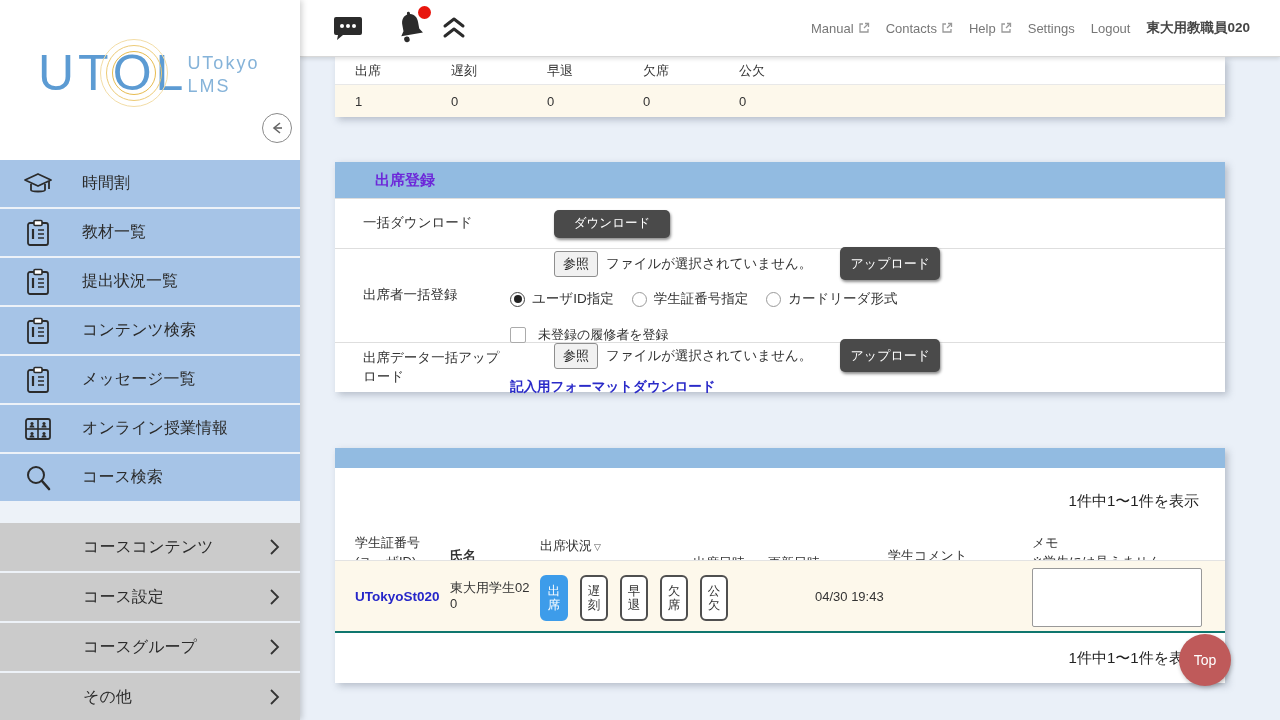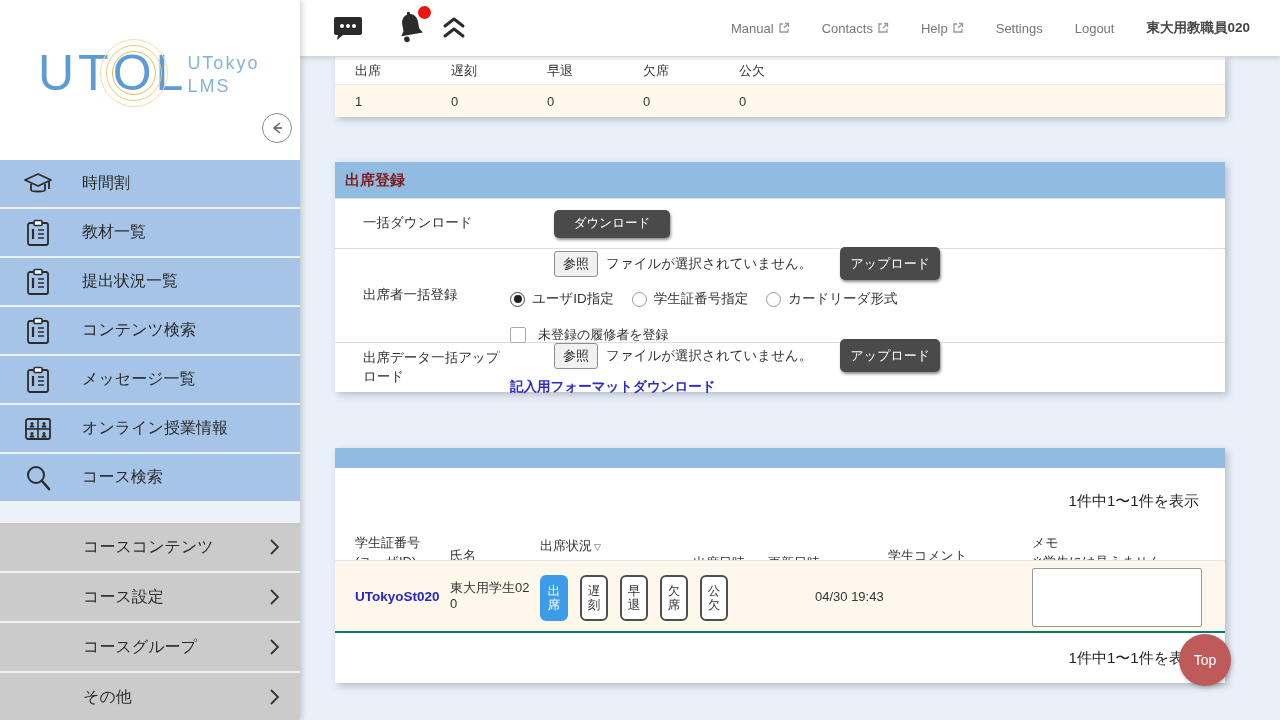--- a/index.html
+++ b/index.html
@@ -28,39 +28,39 @@
   .nav-item.gray .nav-label { margin-left: 83px; }
   .nav-item.gray .chev { position: absolute; right: 20px; top: 50%; transform: translateY(-50%); }
 
   
   .topbar { position: absolute; left: 300px; top: 0; width: 980px; height: 57px; background: #fff; border-bottom: 1px solid #D8D8D8; box-shadow: 0 2px 4px rgba(0,0,0,0.12); z-index: 10; display: flex; align-items: center; }
   .topbar-icons { display: flex; align-items: center; margin-left: 33px; }
   .tb-icon { cursor: pointer; position: relative; display: flex; align-items: center; justify-content: center; }
   .tb-icon.chat { margin-right: 30px; }
   .tb-icon.bell { margin-right: 12px; }
   .bell-dot { position: absolute; right: -2px; top: -3px; width: 13px; height: 13px; border-radius: 50%; background: #E8150D; }
-  .topbar-right { margin-left: auto; margin-right: 30px; display: flex; align-items: center; gap: 32px; font-size: 13px; color: #777; }
+  .topbar-right { margin-left: auto; margin-right: 30px; display: flex; align-items: center; gap: 16px; font-size: 13px; color: #777; }
   .tb-link { display: flex; align-items: center; gap: 4px; cursor: pointer; color: #777; }
   .tb-user { color: #444; font-weight: bold; font-size: 13.5px; }
 
   
   .main { position: absolute; left: 300px; top: 57px; width: 980px; height: 663px; background: #EAF0F8; }
   .card { position: absolute; left: 35px; width: 890px; background: #fff; box-shadow: 3px 3px 7px rgba(100,110,130,0.38); }
 
   
   .card.summary { top: 0; }
   .sum-row { display: flex; align-items: center; padding-left: 20px; }
   .sum-row.head { height: 28px; border-bottom: 1px solid #E8E8E8; }
   .sum-row.vals { height: 32px; background: #FDF8EB; }
   .sum-cell { width: 96px; font-size: 13px; color: #333; }
 
   
   .card.reg { top: 105px; }
   .reg-header { height: 36px; background: #92BBE1; display: flex; align-items: center; }
-  .reg-header .t { margin-left: 10px; font-size: 15px; font-weight: bold; color: #7f1d1d; }
+  .reg-header .t { margin-left: 40px; font-size: 15px; font-weight: bold; color: #6d28d9; }
   .reg-row { display: flex; border-top: 1px solid #DEDEDE; }
   .reg-row:first-of-type { border-top: none; }
   .reg-label { width: 175px; padding: 0 10px 0 28px; font-size: 13.5px; color: #333; display: flex; align-items: center; line-height: 1.35; }
   .reg-controls { flex: 1; display: flex; flex-direction: column; justify-content: center; }
   .row1 { height: 50px; }
   .row2 { height: 94px; }
   .row3 { height: 50px; }
   .btn-dark { background: #4A4A4A; color: #fff; border: none; border-radius: 5px; box-shadow: 1px 2px 3px rgba(0,0,0,0.45); cursor: pointer; font-family: inherit; }
   .btn-download { width: 116px; height: 28px; font-size: 12.5px; }
   .btn-upload { width: 100px; height: 33px; font-size: 13px; margin-left: 28px; }
@@ -78,21 +78,21 @@
   .format-link { margin-top: 6px; font-size: 13.5px; font-weight: bold; color: #2A2AC8; cursor: pointer; text-decoration: none; }
 
   
   .card.list { top: 391px; height: 235px; }
   .list-bluebar { height: 20px; background: #92BBE1; }
   .list-headzone { position: relative; height: 92px; background: #fff; }
   .count-top { position: absolute; right: 26px; top: 24px; font-size: 15px; color: #222; }
   .colhead { position: absolute; font-size: 13px; color: #333; line-height: 1.45; }
   .colhead .sort { font-size: 9px; color: #555; margin-left: 2px; }
   .ch-id { left: 20px; top: 66px; cursor: pointer; }
-  .ch-name { left: 115px; top: 79px; }
+  .ch-name { left: 115px; top: 79px; font-weight: bold; }
   .ch-status { left: 205px; top: 69px; cursor: pointer; }
   .ch-attend { left: 358px; top: 86px; }
   .ch-update { left: 433px; top: 86px; }
   .ch-comment { left: 553px; top: 79px; }
   .ch-memo { left: 697px; top: 66px; }
   .stu-row { position: relative; height: 73px; background: #FDF8EB; border-top: 1px solid #E3E3E3; border-bottom: 2px solid #0f766e; }
   .stu-id { position: absolute; left: 20px; top: 50%; transform: translateY(-50%); font-size: 13.5px; font-weight: bold; color: #2626C9; cursor: pointer; text-decoration: none; }
   .stu-name { position: absolute; left: 115px; top: 50%; transform: translateY(-50%); width: 80px; font-size: 13px; color: #333; line-height: 1.25; word-break: break-all; }
   .status-group { position: absolute; left: 205px; top: 14px; display: flex; gap: 12px; }
   .st-btn { width: 28px; height: 46px; border: 2px solid #4F4F4F; border-radius: 6px; background: #fff; color: #333; font-size: 12.5px; line-height: 1.15; display: flex; align-items: center; justify-content: center; text-align: center; word-break: break-all; padding: 2px 1px; cursor: pointer; font-family: inherit; }

